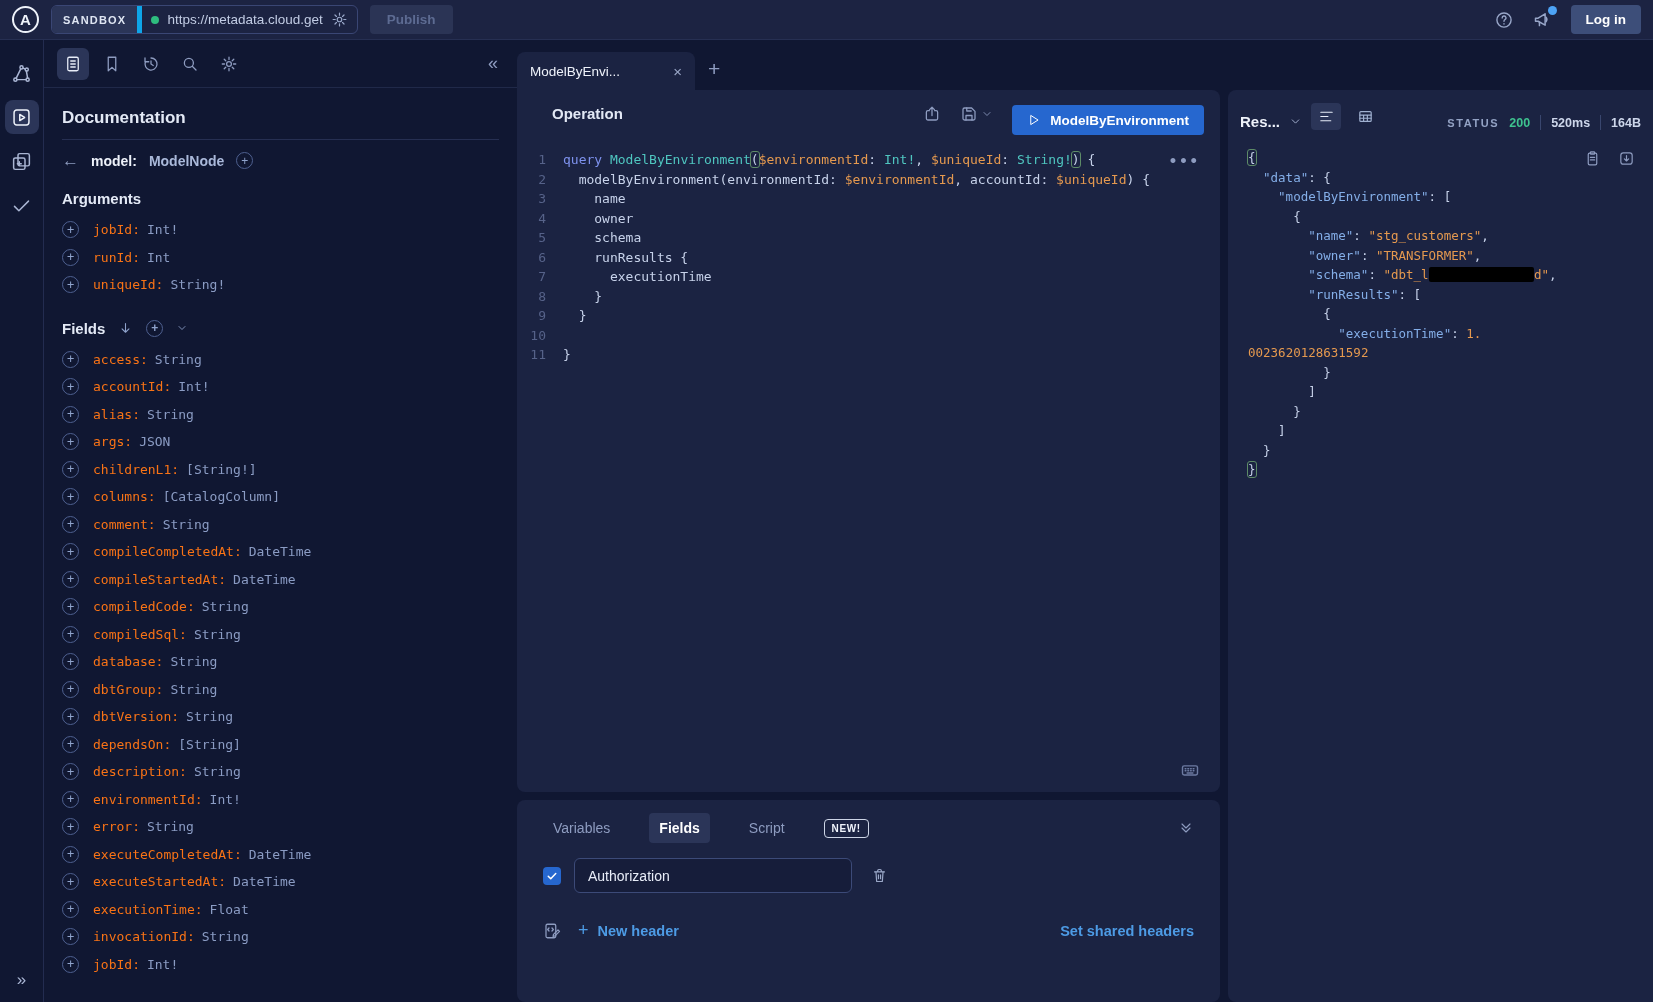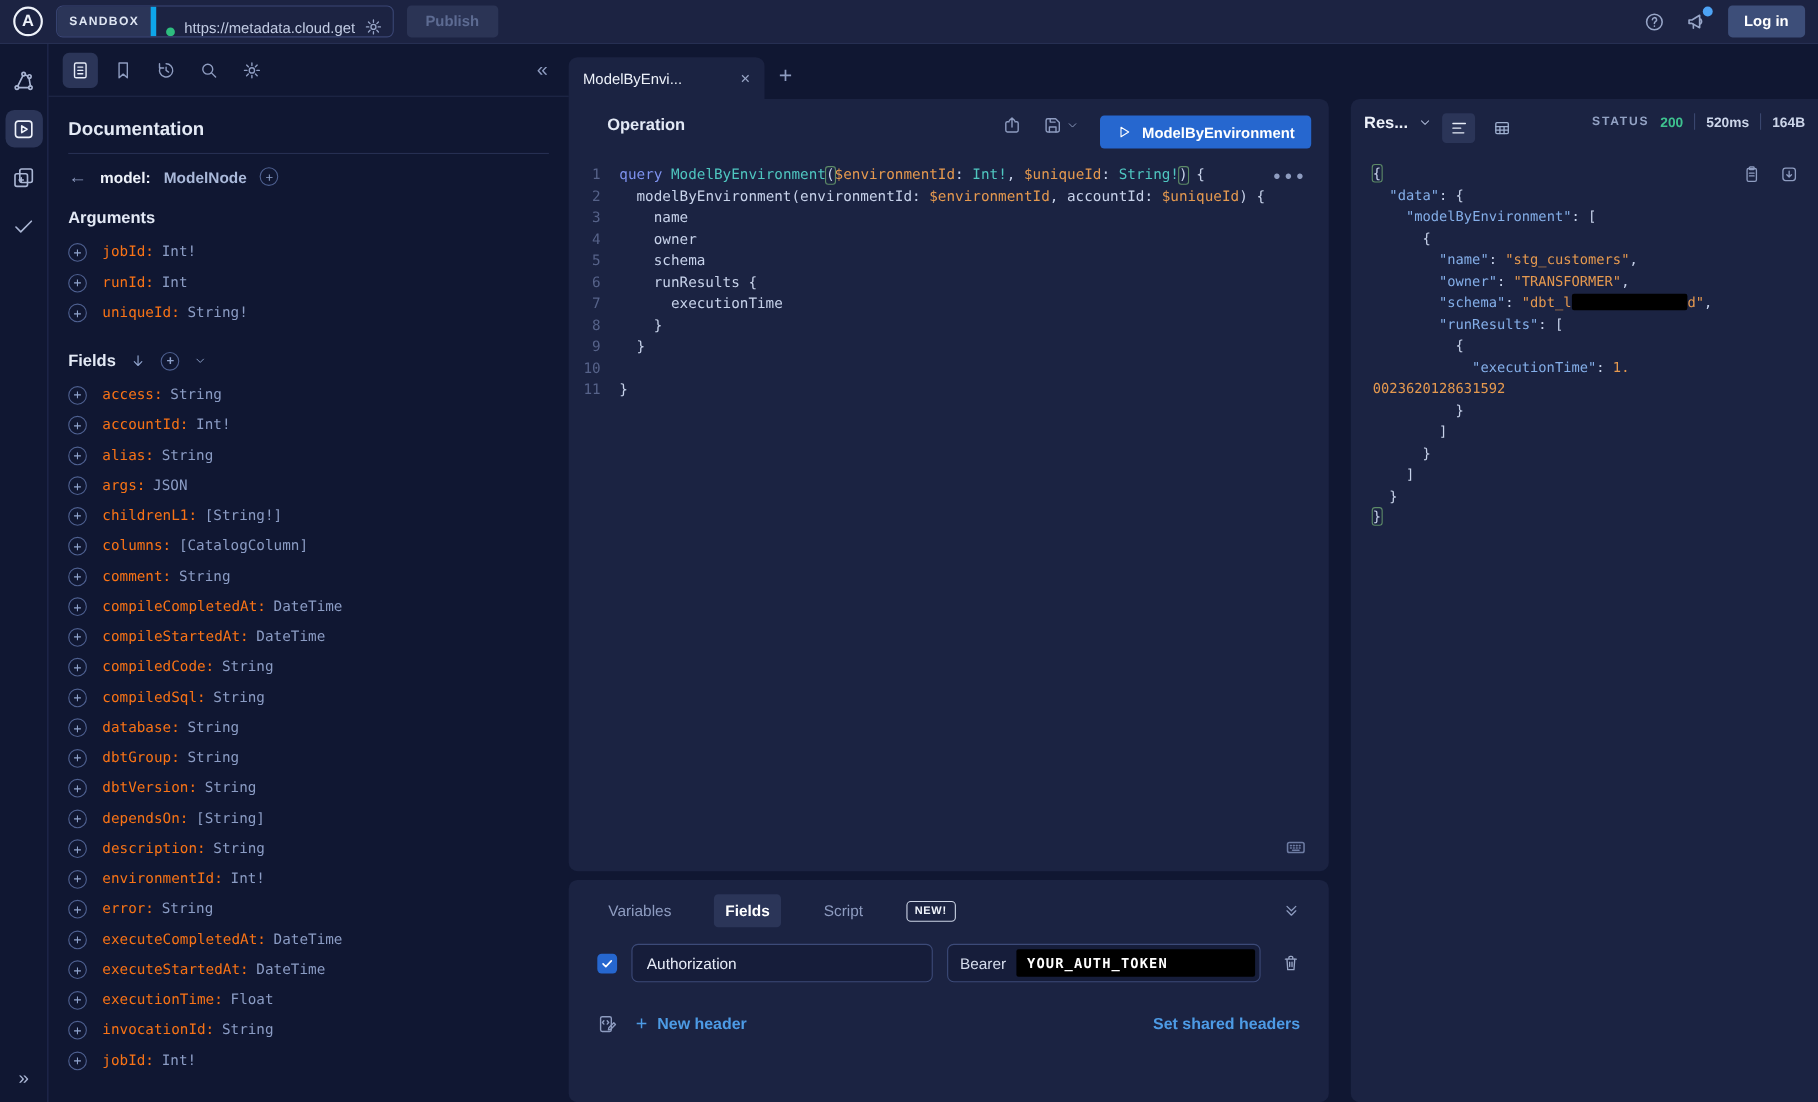--- a/index.html
+++ b/index.html
@@ -6,21 +6,21 @@
 html,body{width:1653px;height:1002px;overflow:hidden}
 body{background:#101732;color:#e3e9f5;font-family:"Liberation Sans",sans-serif;font-size:14px}
 svg{display:block}
 .ic{stroke:currentColor;fill:none;stroke-width:1.7;stroke-linecap:round;stroke-linejoin:round}
 
 
 .topbar{height:40px;background:#1c2342;border-bottom:1px solid #262f52;display:flex;align-items:center;padding:0 12px;gap:12px}
 .logo{width:27px;height:27px;border:2.2px solid #eef2fa;border-radius:50%;display:flex;align-items:center;justify-content:center;font-weight:bold;font-size:15px;color:#eef2fa;flex:none}
 .urlbox{display:flex;align-items:stretch;border:1px solid #3a4674;border-radius:6px;height:29px;overflow:hidden}
 .sandbox-chip{background:#2b3558;display:flex;align-items:center;padding:0 11px;font-size:11px;font-weight:bold;letter-spacing:1.2px;color:#dfe6f3;border-right:5px solid #0ea5e9}
-.urlinner{display:flex;align-items:flex-end;gap:8px;padding:0 9px;color:#c2cce4;font-size:13.5px}
+.urlinner{display:flex;align-items:center;gap:8px;padding:0 9px;color:#c2cce4;font-size:13.5px}
 .dot{width:8px;height:8px;border-radius:50%;background:#2ebd7f;flex:none}
 .publish{background:#2b3455;color:#5d6b92;font-weight:bold;font-size:13.5px;padding:7px 17px;border-radius:4px}
 .tb-spacer{flex:1}
 .tb-icon{color:#98a6c8;position:relative}
 .notif{position:absolute;top:-3px;right:-4px;width:9px;height:9px;border-radius:50%;background:#4da3f5}
 .login{background:#3d4e79;color:#fff;font-weight:bold;font-size:13.5px;padding:7px 15px;border-radius:4px;margin-left:6px}
 
 
 .app{display:flex;height:962px}
 
@@ -45,21 +45,21 @@
 .sec-title{font-size:15px;font-weight:bold;margin-top:21px;display:flex;align-items:center;gap:13px}
 .sec-title .mini{color:#8fa3cc}
 .alist{margin-top:9px}
 .frow{display:flex;align-items:center;height:27.5px;font-family:"DejaVu Sans Mono",monospace;font-size:13px}
 .plus-circle{width:17px;height:17px;border:1.2px solid #4e6090;border-radius:50%;color:#8fa3cc;display:flex;align-items:center;justify-content:center;font-size:12px;line-height:1;flex:none;margin-right:14px}
 .fname{color:#f97316;margin-right:7px}
 .ftype{color:#8b9cc4}
 .chev-mini{color:#8fa3cc}
 
 
-.middle{width:711px;display:flex;flex-direction:column;padding-right:20px;flex:none}
+.middle{width:711px;display:flex;flex-direction:column;padding-right:8px;flex:none}
 .tabbar{height:50px;display:flex;align-items:flex-end;flex:none}
 .tab{width:178px;height:38px;background:#1b2342;border-radius:8px 8px 0 0;display:flex;align-items:center;padding:0 13px;gap:8px;font-size:13.5px}
 .tab-title{flex:1;white-space:nowrap;overflow:hidden;color:#eef2fa}
 .tab-close{color:#9aa7c7;font-size:15px}
 .tab-add{color:#8e9cc0;font-size:21px;margin:0 0 9px 13px}
 .op-card{flex:1;background:#1b2342;border-radius:0 8px 8px 8px;display:flex;flex-direction:column;overflow:hidden}
 .op-head{display:flex;align-items:flex-start;padding:15px 16px 11px 35px;gap:19px}
 .op-title{font-size:15px;font-weight:bold;flex:1}
 .icon-btn{color:#8e9cc0;display:flex;align-items:center;gap:3px}
 .run-btn{background:#2667cf;color:#fff;font-weight:bold;font-size:13.5px;height:30px;padding:0 15px;border-radius:4px;display:flex;align-items:center;gap:9px}
@@ -96,21 +96,21 @@
 .token{background:#000;color:#fff;font-family:"DejaVu Sans Mono",monospace;font-weight:bold;font-size:12.5px;letter-spacing:1px;padding:5px 10px;border-radius:2px;flex:1;white-space:nowrap;overflow:hidden}
 .trash{color:#9aa7c7;margin-left:6px}
 .bp-foot{display:flex;align-items:center;gap:17px;margin-top:27px}
 .preflight{color:#8e9cc0}
 .newheader{color:#4d9be5;font-weight:bold;font-size:14.5px;display:flex;align-items:center;gap:9px}
 .newheader .plus-g{font-size:18px;font-weight:normal}
 .sharedheaders{margin-left:auto;color:#4d9be5;font-weight:bold;font-size:14.5px}
 
 
 .response-card{flex:1;background:#1b2342;border-radius:8px 0 0 8px;margin-top:50px;display:flex;flex-direction:column;overflow:hidden}
-.resp-head{display:flex;align-items:flex-start;padding:13px 12px 8px 12px;gap:9px}
+.resp-head{display:flex;align-items:flex-end;padding:13px 12px 8px 12px;gap:9px}
 .resp-title{font-weight:bold;font-size:15px;display:flex;align-items:center;gap:9px;color:#eef2fa}
 .resp-title .chev{color:#aab6d4}
 .view-btn{width:30px;height:27px;border-radius:4px;display:flex;align-items:center;justify-content:center;color:#9fb0d0}
 .view-btn.active{background:#2b3558;color:#e8edf8}
 .resp-meta{margin-left:auto;display:flex;align-items:center;gap:10px}
 .status-label{color:#93a2c4;letter-spacing:1.6px;font-size:11px;font-weight:bold}
 .status-code{color:#3ec28f;font-weight:bold;font-size:12.5px}
 .meta-sep{width:1px;height:15px;background:#39466e}
 .meta-val{color:#cdd6ea;font-weight:bold;font-size:12.5px}
 .resp-body{flex:1;position:relative;font-family:"DejaVu Sans Mono",monospace;font-size:12.5px;line-height:19.5px;padding:10px 14px 0 20px}
@@ -488,24 +488,20 @@
             </svg>
         </span>
       </div>
       <div class="hrow">
         <span class="cb">
           <svg class="ic" width="12" height="12" viewBox="0 0 24 24" style="stroke-width:3">
               <path d="M4.5 12.5l5 5L19.5 7"></path>
             </svg>
         </span>
         <input class="key-input" value="Authorization" style="">
-        <div class="val-field">
-          <span class="bearer">Bearer</span>
-          <span class="token">YOUR_AUTH_TOKEN</span>
-        </div>
         <span class="trash">
           <svg class="ic" width="17" height="17" viewBox="0 0 24 24">
               <path d="M5 7h14M9.5 7V5a1.5 1.5 0 0 1 1.5-1.5h2A1.5 1.5 0 0 1 14.5 5v2"></path>
               <path d="M7 7l1 13.5h8L17 7"></path>
               <path d="M10.5 11v5.5M13.5 11v5.5"></path>
             </svg>
         </span>
       </div>
       <div class="bp-foot">
         <span class="preflight">

